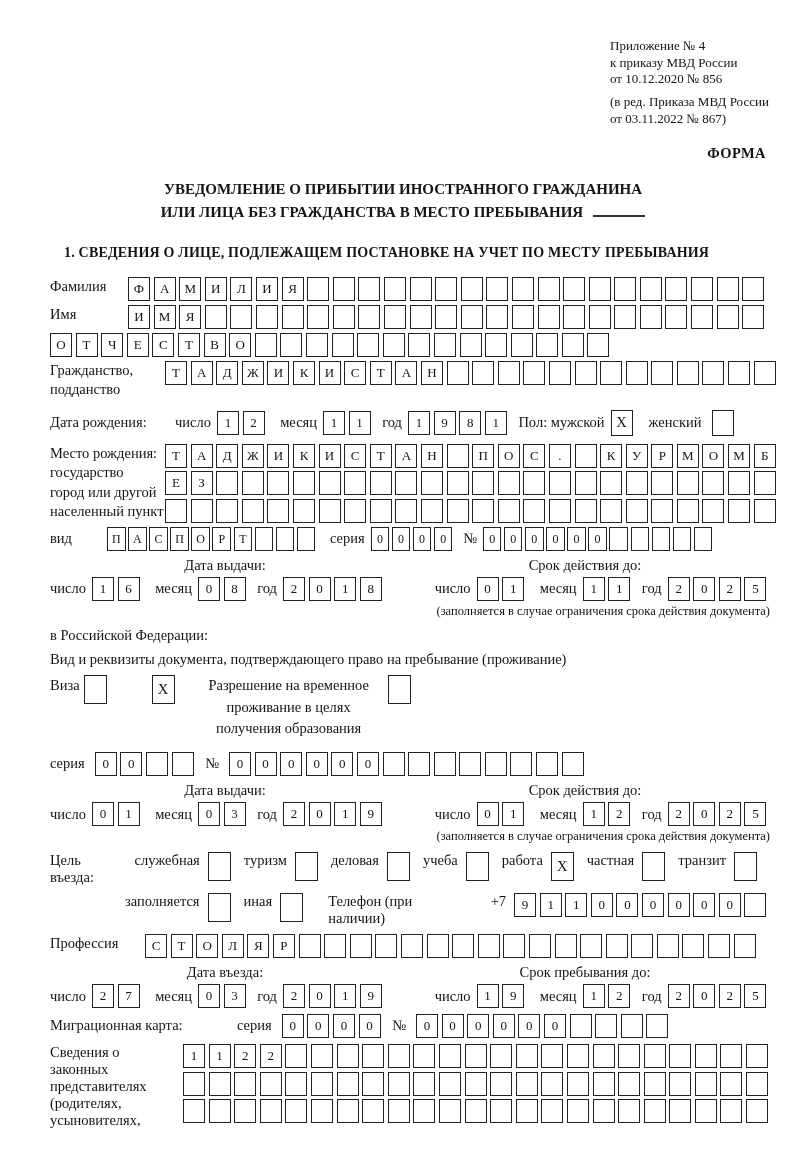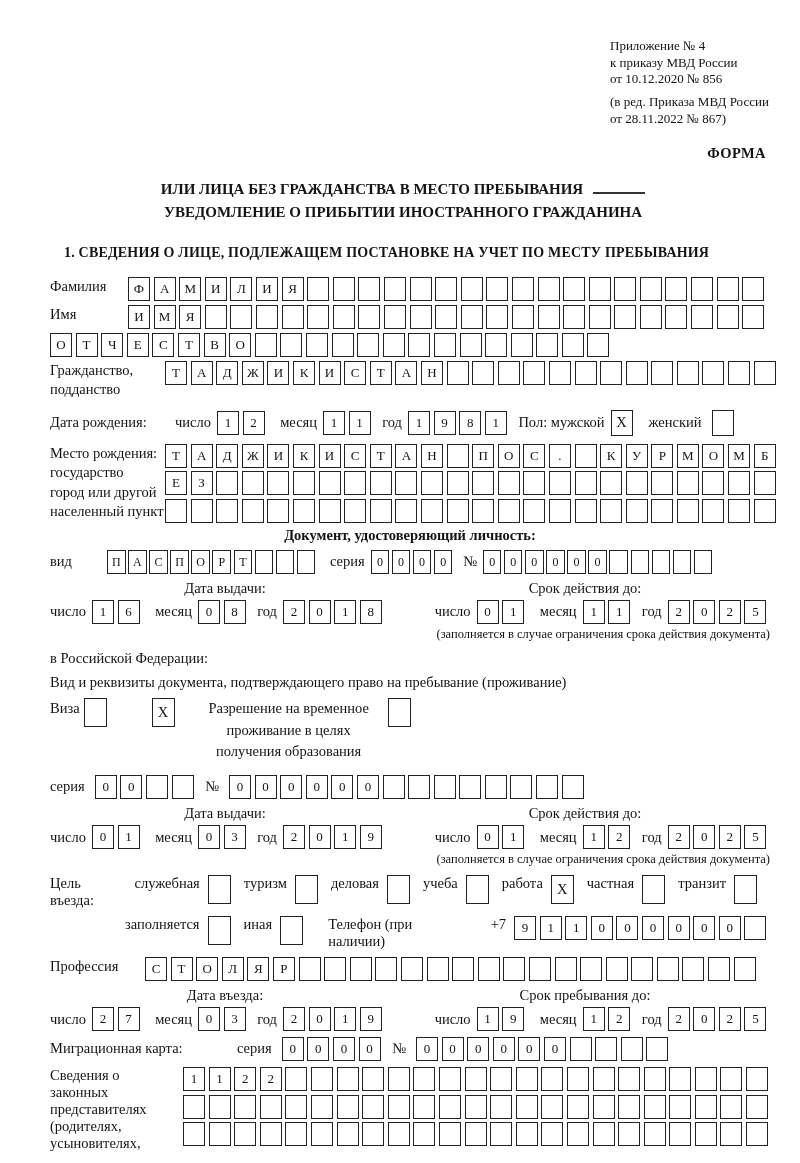--- a/index.html
+++ b/index.html
@@ -66,28 +66,28 @@
 </head>
 <body>
 
 <div class="page">
 
   <div class="appendix">
     <div>Приложение № 4</div>
     <div>к приказу МВД России</div>
     <div>от 10.12.2020 № 856</div>
     <div class="gap">(в ред. Приказа МВД России</div>
-    <div>от 28.11.2022 № 867)</div>
+    <div>от 03.11.2022 № 867)</div>
   </div>
 
   <div class="forma">ФОРМА</div>
 
   <div class="title">
+    <div>УВЕДОМЛЕНИЕ О ПРИБЫТИИ ИНОСТРАННОГО ГРАЖДАНИНА</div>
     <div><span>ИЛИ ЛИЦА БЕЗ ГРАЖДАНСТВА В МЕСТО ПРЕБЫВАНИЯ</span><span class="uline"></span></div>
-    <div>УВЕДОМЛЕНИЕ О ПРИБЫТИИ ИНОСТРАННОГО ГРАЖДАНИНА</div>
   </div>
 
   <div class="sect">1. СВЕДЕНИЯ О ЛИЦЕ, ПОДЛЕЖАЩЕМ ПОСТАНОВКЕ НА УЧЕТ ПО МЕСТУ ПРЕБЫВАНИЯ</div>
 
   <div class="row">
     <div class="lblcol w78">Фамилия</div>
     <div class="boxes">
         <span class="cell">Ф</span>
         <span class="cell">А</span>
         <span class="cell">М</span>
@@ -316,21 +316,20 @@
           <span class="cell"></span>
           <span class="cell"></span>
           <span class="cell"></span>
           <span class="cell"></span>
           <span class="cell"></span>
           <span class="cell"></span>
         </div>
     </div>
   </div>
 
-  <div class="ctrheading">Документ, удостоверяющий личность:</div>
 
   <div class="row compact" style="align-items:center;">
     <div class="lblcol w57">вид</div>
     <div class="boxes">
         <span class="cell">П</span>
         <span class="cell">А</span>
         <span class="cell">С</span>
         <span class="cell">П</span>
         <span class="cell">О</span>
         <span class="cell">Р</span>

